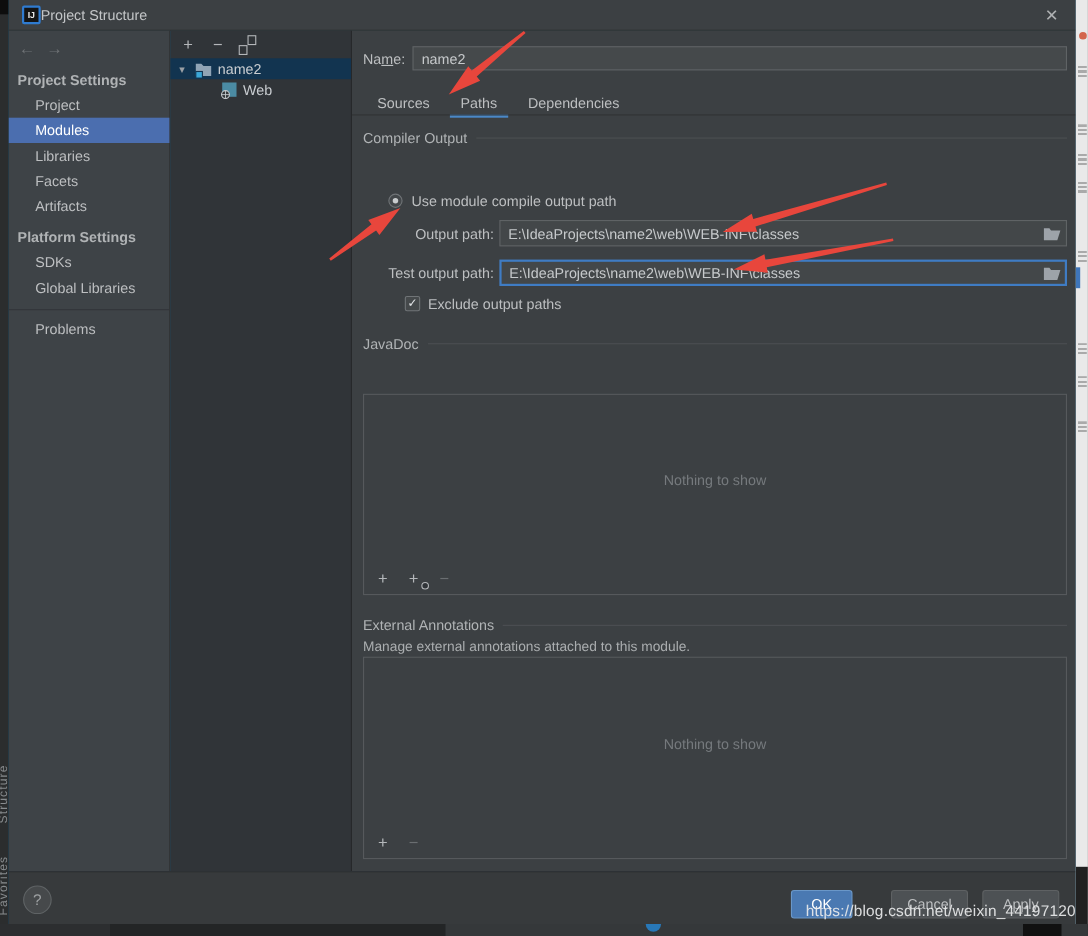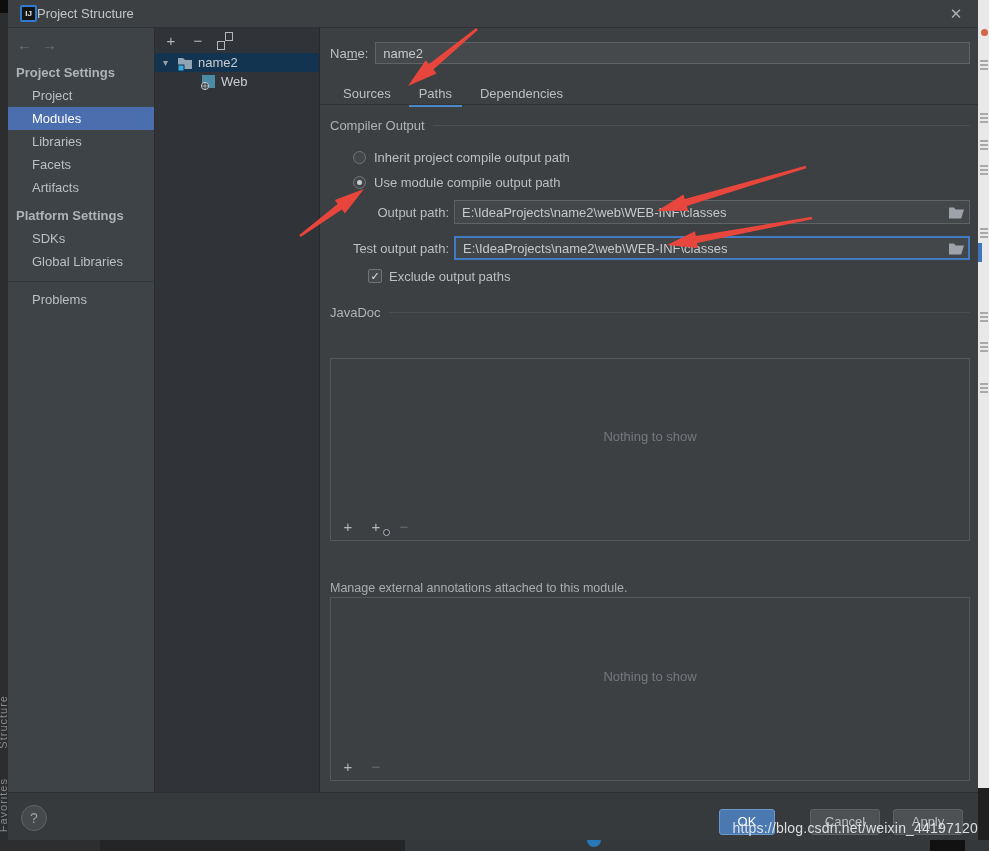--- a/index.html
+++ b/index.html
@@ -205,24 +205,20 @@
           <div class="tab active">Paths</div>
           <div class="tab">Dependencies</div>
         </div>
         <div class="tabs-sep"></div>
 
         <div class="section-head" style="top:90px;">
           <span>Compiler Output</span>
           <span class="rule"></span>
         </div>
 
-        <div class="radio-row" style="top:119px;">
-          <span class="radio"></span>
-          <span>Inherit project compile output path</span>
-        </div>
         <div class="radio-row" style="top:144px;">
           <span class="radio on"></span>
           <span>Use module compile output path</span>
         </div>
 
         <div class="path-row" style="top:172px;">
           <span class="p-label">Output path:</span>
           <span class="field-wrap">
             <input class="txt-input" value="E:\IdeaProjects\name2\web\WEB-INF\classes" style="">
             <span class="browse-btn">
@@ -259,20 +255,24 @@
           <div class="box-toolbar">
             <span class="tb-icon"><span>+</span></span>
             <span class="tb-icon add-globe">
               <span>+</span>
               <span class="mini-globe"></span>
             </span>
             <span class="tb-icon disabled"><span>−</span></span>
           </div>
         </div>
 
+        <div class="section-head" style="top:533px;">
+          <span>External Annotations</span>
+          <span class="rule"></span>
+        </div>
         <div class="desc-text" style="top:553px; width:632px;">Manage external annotations attached to this module.</div>
         <div class="empty-box" style="top:569px; height:184px;">
           <div class="empty-area">Nothing to show</div>
           <div class="box-toolbar">
             <span class="tb-icon"><span>+</span></span>
             <span class="tb-icon disabled"><span>−</span></span>
           </div>
         </div>
 
       </div>

